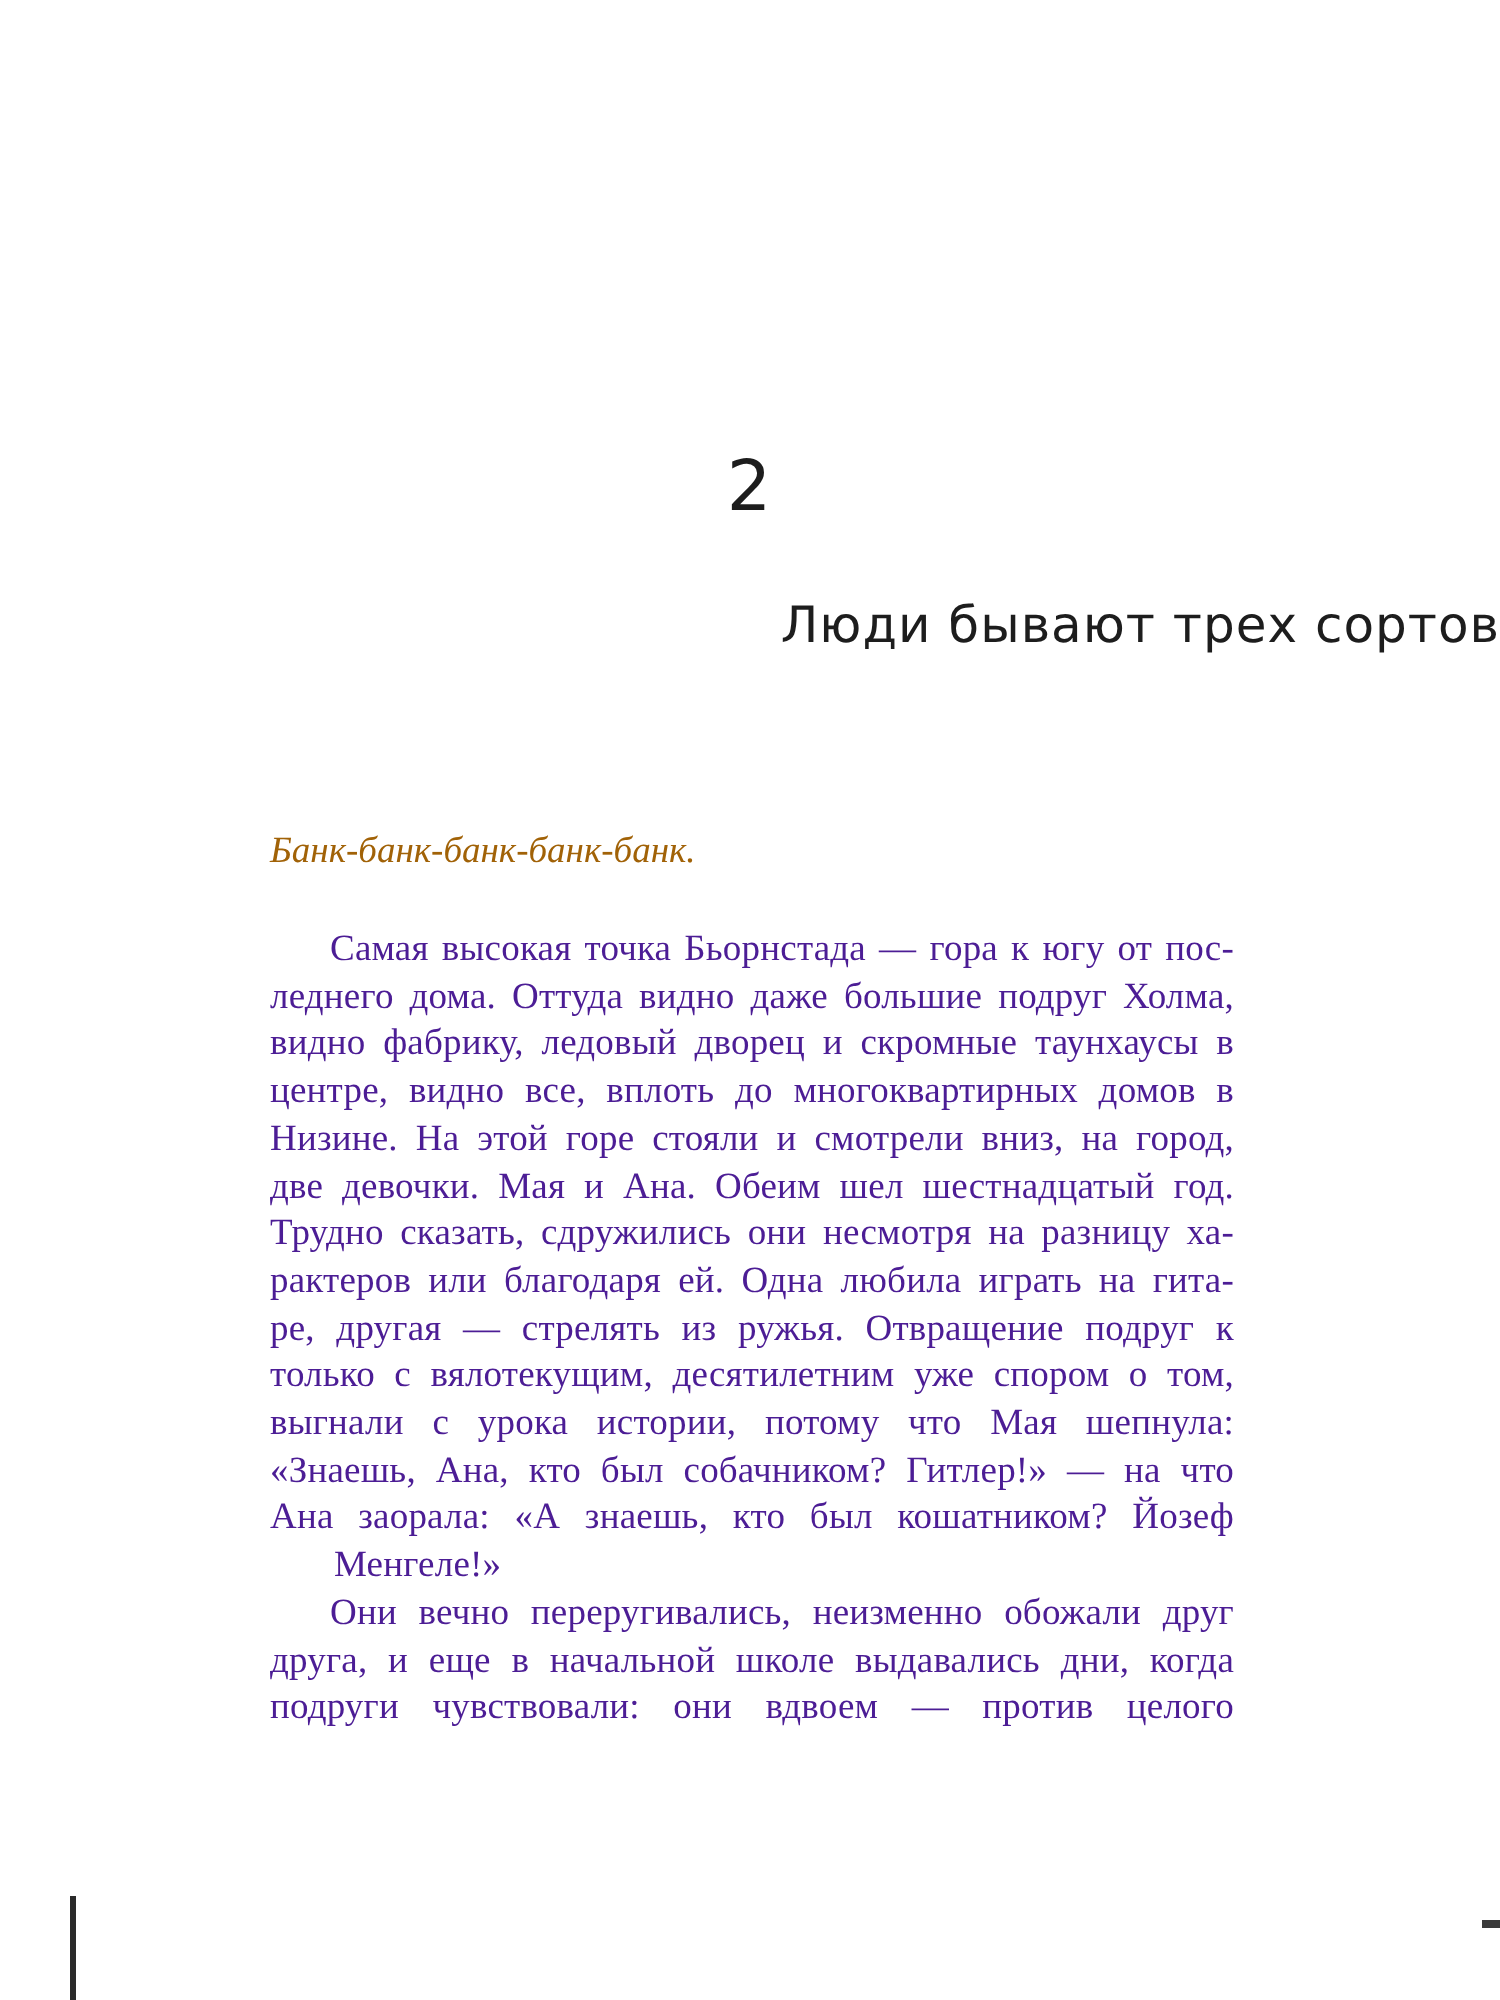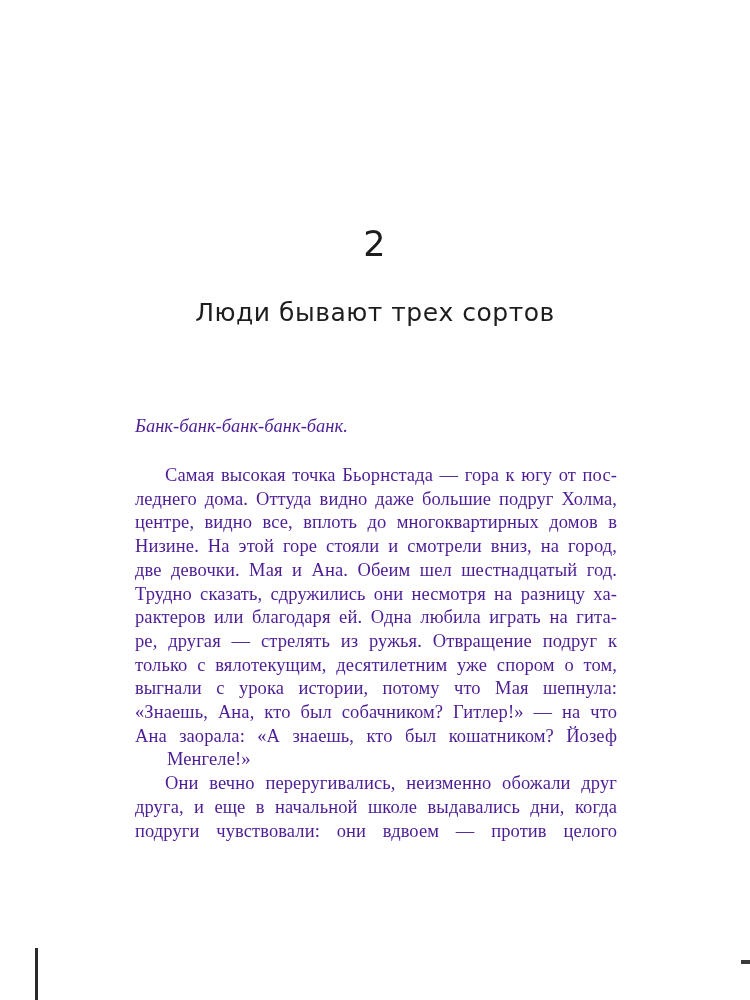--- a/index.html
+++ b/index.html
@@ -24,36 +24,36 @@
     font-size: 35px;
     font-weight: 500;
     color: #1d1d1d;
     letter-spacing: 1px;
   }
   .chapter-title {
     position: absolute;
     top: 298px;
     left: 0;
     width: 750px;
-    text-align: center;
+    text-align: right;
     font-family: "DejaVu Sans", sans-serif;
     font-size: 25px;
     font-weight: 500;
     color: #1d1d1d;
     letter-spacing: 0.5px;
   }
   .epigraph {
     position: absolute;
     top: 416px;
     left: 135px;
     width: 482px;
     font-family: "Liberation Serif", "DejaVu Serif", serif;
     font-style: italic;
     font-size: 18.5px;
-    color: #4c1d95;
+    color: #a16207;
   }
   .body-text {
     position: absolute;
     top: 464px;
     left: 135px;
     width: 482px;
     font-family: "Liberation Serif", "DejaVu Serif", serif;
     font-size: 18.5px;
     line-height: 23.7px;
     color: #4c1d95;
@@ -87,20 +87,21 @@
 <body>
 
 <div class="page">
   <div class="chapter-number">2</div>
   <div class="chapter-title">Люди бывают трех сортов</div>
   <div class="epigraph">Банк-банк-банк-банк-банк.</div>
   <div class="body-text">
       <div class="paragraph">
         <div class="line indent">Самая высокая точка Бьорнстада — гора к югу от пос-</div>
         <div class="line">леднего дома. Оттуда видно даже большие подруг Холма,</div>
+        <div class="line">видно фабрику, ледовый дворец и скромные таунхаусы в</div>
         <div class="line">центре, видно все, вплоть до многоквартирных домов в</div>
         <div class="line">Низине. На этой горе стояли и смотрели вниз, на город,</div>
         <div class="line">две девочки. Мая и Ана. Обеим шел шестнадцатый год.</div>
         <div class="line">Трудно сказать, сдружились они несмотря на разницу ха-</div>
         <div class="line">рактеров или благодаря ей. Одна любила играть на гита-</div>
         <div class="line">ре, другая — стрелять из ружья. Отвращение подруг к</div>
         <div class="line">только с вялотекущим, десятилетним уже спором о том,</div>
         <div class="line">выгнали с урока истории, потому что Мая шепнула:</div>
         <div class="line">«Знаешь, Ана, кто был собачником? Гитлер!» — на что</div>
         <div class="line">Ана заорала: «А знаешь, кто был кошатником? Йозеф</div>

